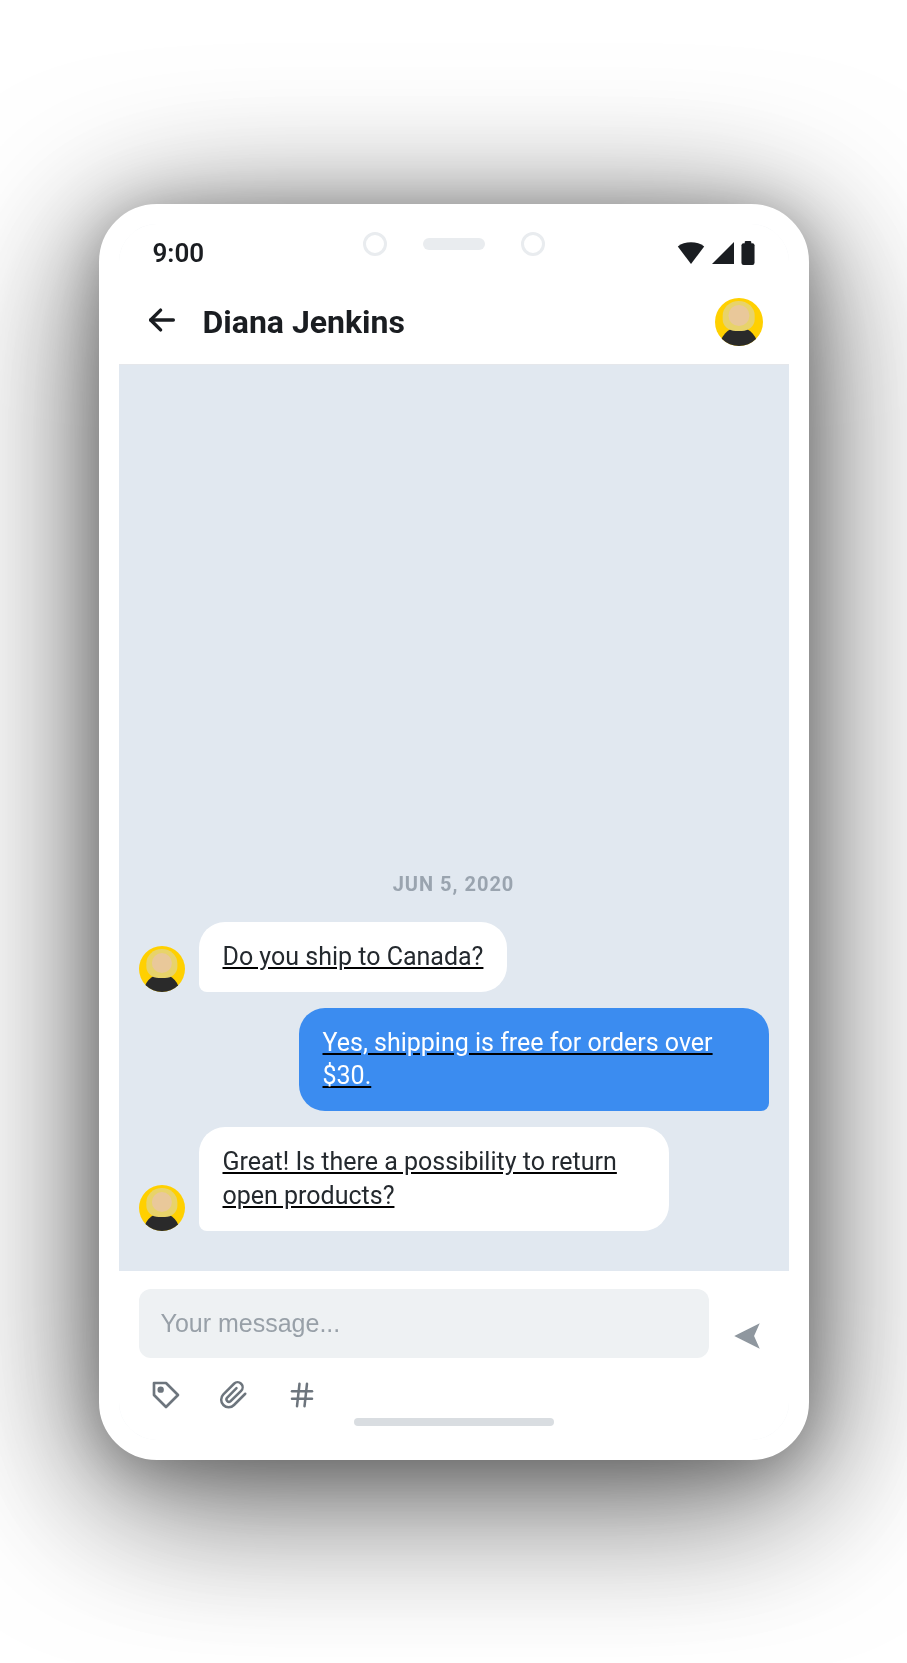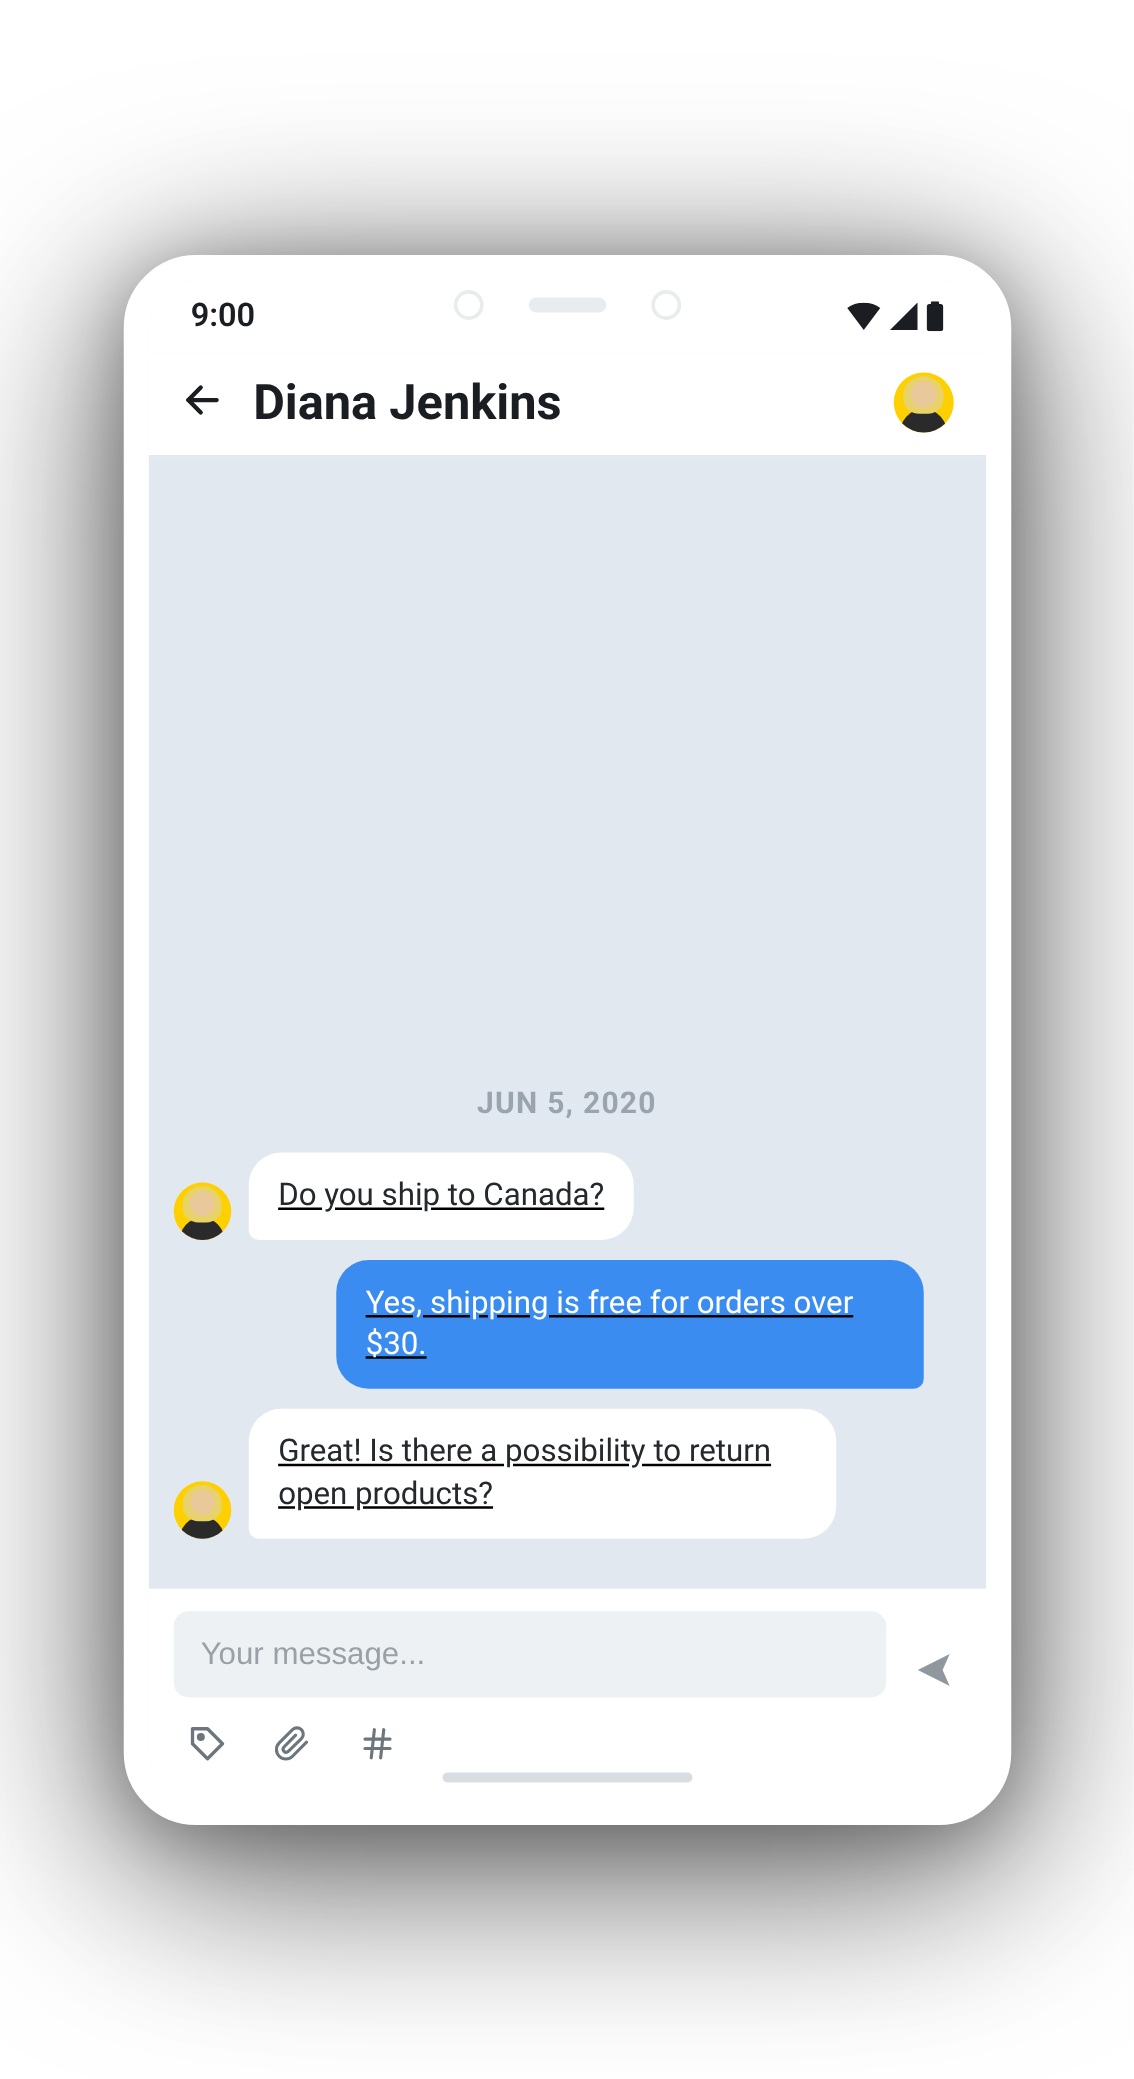--- a/index.html
+++ b/index.html
@@ -62,21 +62,21 @@
 
   .header {
     background: #fff;
     border-bottom: 1px solid #e5e7eb;
     padding: 16px 26px 18px 26px;
     display: flex;
     align-items: center;
     gap: 24px;
   }
   .title {
-    font-size: 39px;
+    font-size: 32px;
     font-weight: 700;
     color: #1a1d21;
     flex: 1;
   }
   .avatar-sm, .avatar-lg {
     border-radius: 50%;
     background: #ffd000;
     position: relative;
     overflow: hidden;
     flex-shrink: 0;
@@ -115,27 +115,27 @@
     background: #e1e8f0;
     overflow-y: auto;
     display: flex;
     flex-direction: column;
     padding: 0 20px 24px 20px;
   }
   .spacer { flex: 1; min-height: 60px; }
   .date-sep {
     text-align: center;
     color: #9aa4af;
-    font-size: 24px;
+    font-size: 20px;
     font-weight: 700;
     letter-spacing: 1px;
     margin: 20px 0 26px 0;
   }
   .row { display: flex; align-items: flex-end; gap: 14px; margin-bottom: 16px; text-decoration: underline; }
-  .row.out { justify-content: center; }
+  .row.out { justify-content: flex-end; }
   .avatar-col { width: 46px; flex-shrink:0; display:flex; align-items:flex-end; }
   .bubble {
     max-width: 470px;
     padding: 18px 24px;
     border-radius: 26px;
     font-size: 25px;
     line-height: 1.35;
   }
   .bubble.in {
     background: #ffffff;

